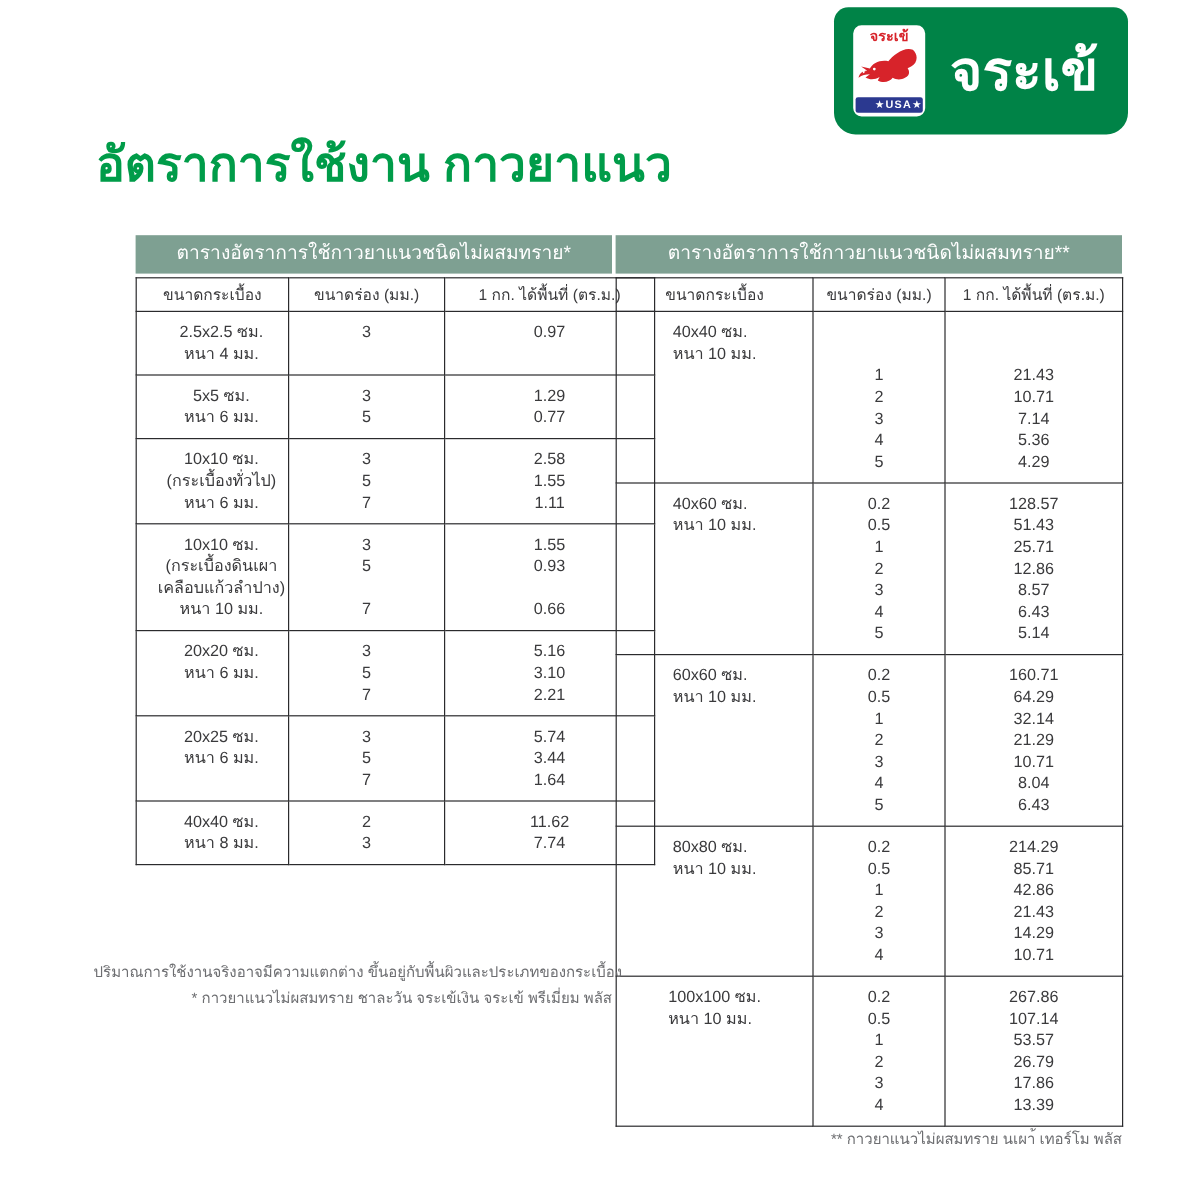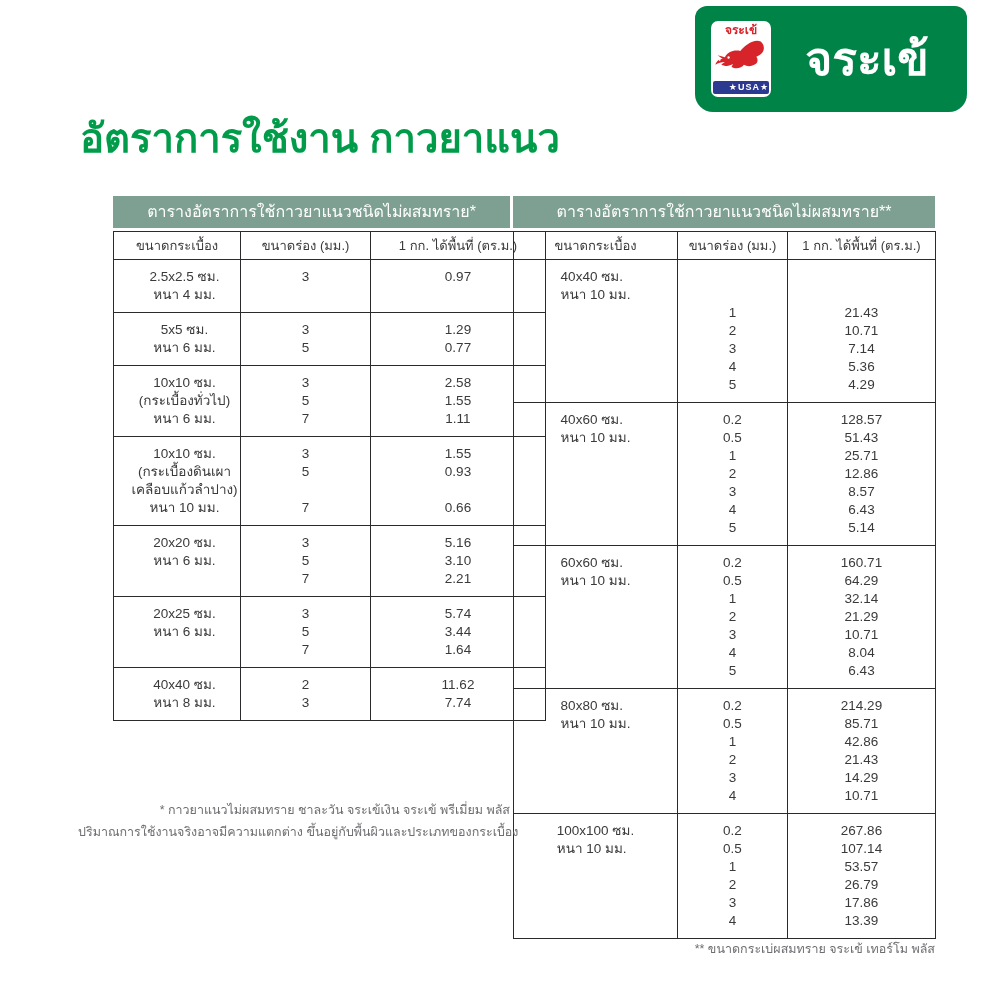--- a/index.html
+++ b/index.html
@@ -11,21 +11,21 @@
     --text-dark:#3A3A3C;
     --line-dark:#2B2B2D;
     --footnote-gray:#6D6E71;
   }
   *{margin:0;padding:0;box-sizing:border-box;}
   html,body{width:1000px;height:1000px;background:#ffffff;overflow:hidden;}
   body{position:relative;font-family:"Liberation Sans","DejaVu Sans",sans-serif;color:var(--text-dark);}
 
   
   .logo-panel{
-    position:absolute;left:695px;top:6px;width:272px;height:106px;
+    position:absolute;left:695px;top:6px;width:245px;height:106px;
     background:var(--brand-green);
     border-radius:12px 12px 18px 18px;
     display:flex;align-items:center;
   }
   .logo-badge{
     margin-left:14px;width:64px;height:80px;background:#ffffff;
     border:2px solid var(--brand-green);border-radius:9px;
     display:flex;flex-direction:column;align-items:center;justify-content:space-between;
     padding:3px 2px;box-shadow:0 0 0 2px #ffffff inset;
   }
@@ -404,18 +404,18 @@
               <div class="line">17.86</div>
               <div class="line">13.39</div>
             </div>
           </td>
         </tr>
       </tbody>
   </table>
 </div>
 
 <div class="footnote footnote-left">
+  <div>ปริมาณการใช้งานจริงอาจมีความแตกต่าง ขึ้นอยู่กับพื้นผิวและประเภทของกระเบื้อง</div>
   <div>* กาวยาแนวไม่ผสมทราย ชาละวัน จระเข้เงิน จระเข้ พรีเมี่ยม พลัส</div>
-  <div>ปริมาณการใช้งานจริงอาจมีความแตกต่าง ขึ้นอยู่กับพื้นผิวและประเภทของกระเบื้อง</div>
 </div>
 <div class="footnote footnote-right">
-  <div>** ขนาดกระเบ่ผสมทราย จระเข้ เทอร์โม พลัส</div>
+  <div>** กาวยาแนวไม่ผสมทราย นเผา้ เทอร์โม พลัส</div>
 </div>
 
 </body></html>

